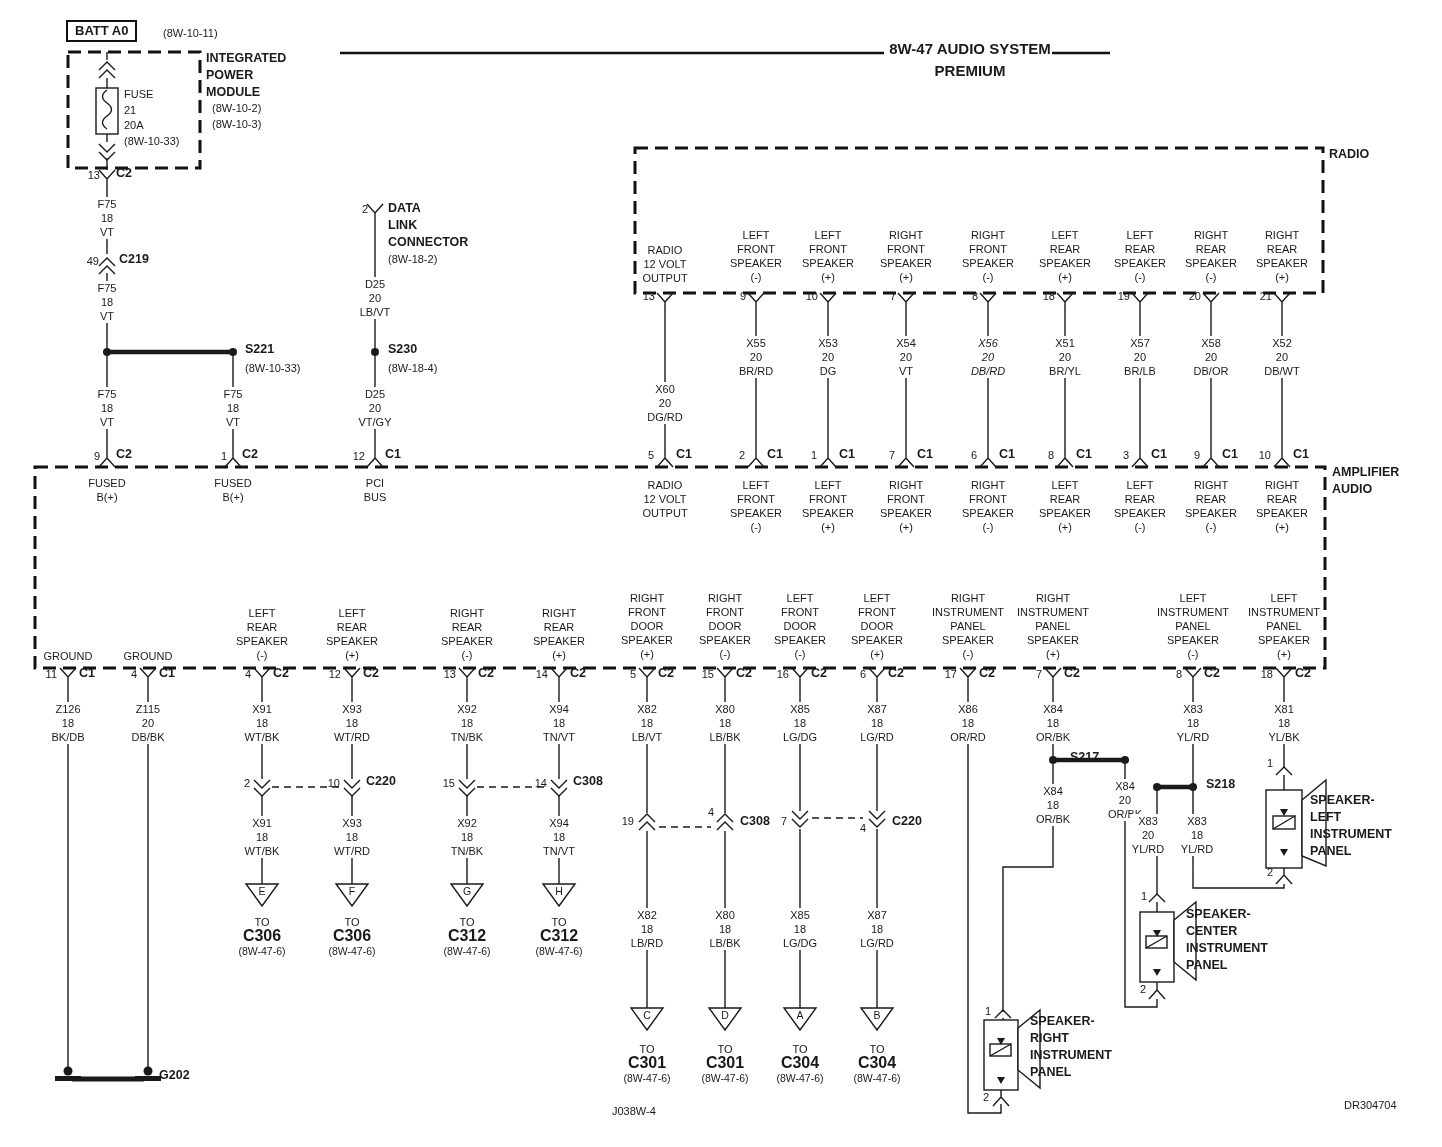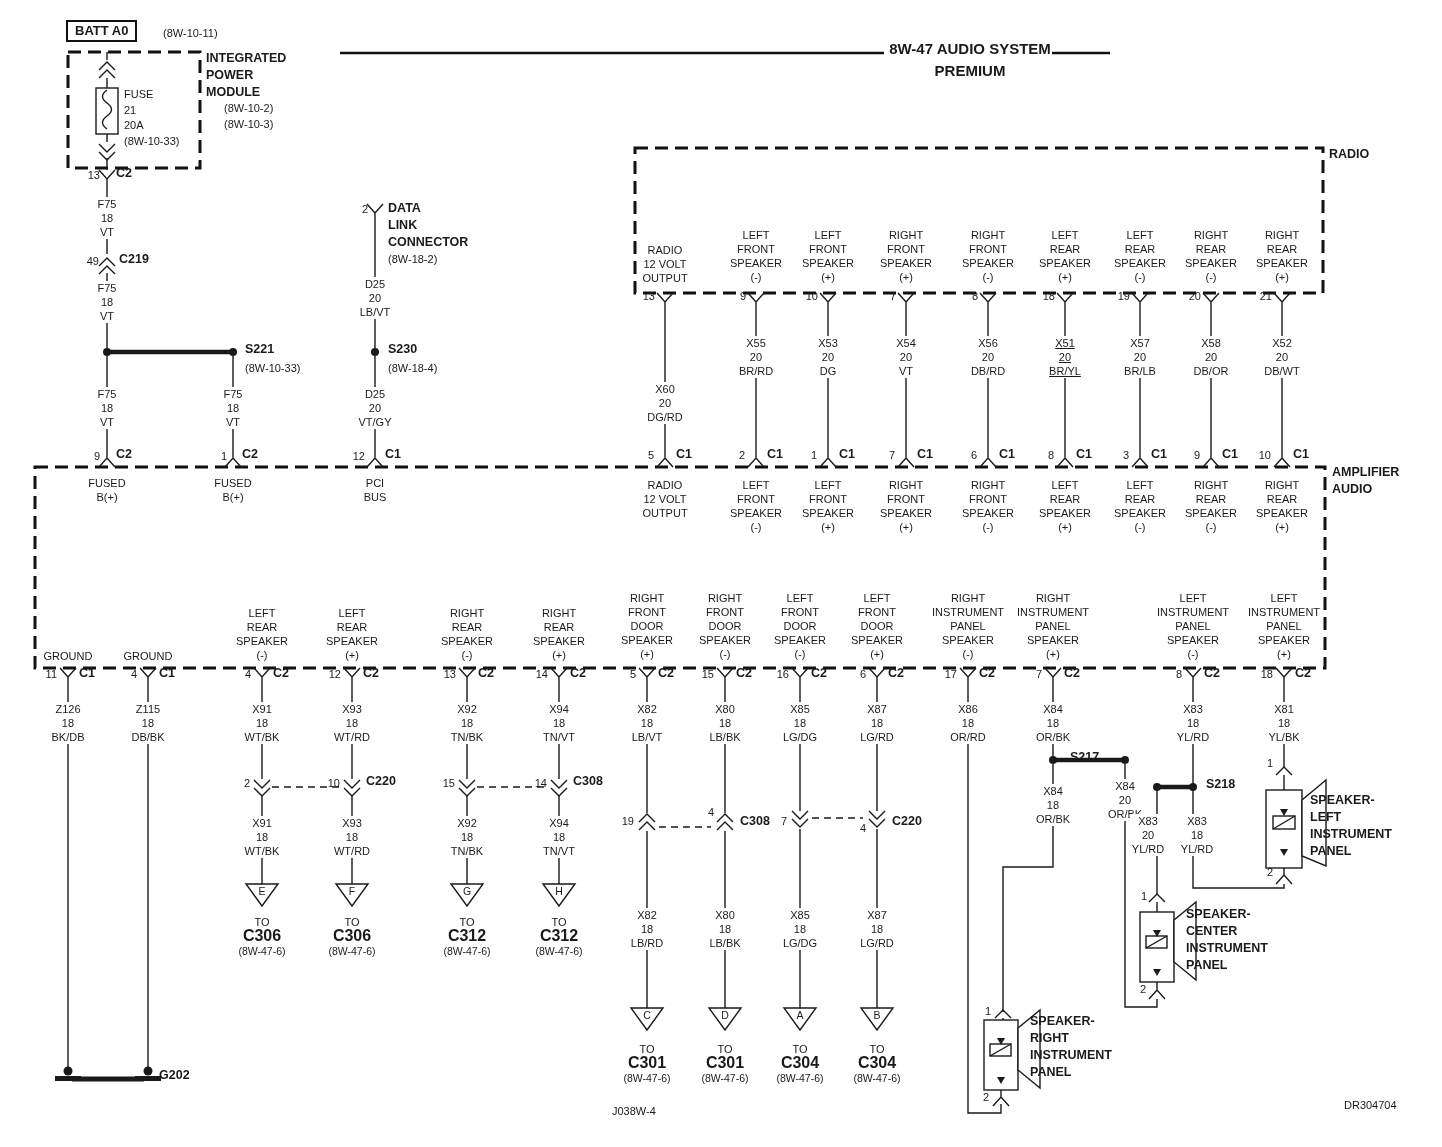--- a/index.html
+++ b/index.html
@@ -251,35 +251,35 @@
       <div class="t n" style="left: 917px; top: 448px;">C1</div>
       <div class="t c" style="left: 906px; top: 478px;">RIGHT
 FRONT
 SPEAKER
 (+)</div>
       <div class="t c" style="left: 988px; top: 228px;">RIGHT
 FRONT
 SPEAKER
 (-)</div>
       <div class="t r" style="left: 978px; top: 290px;">8</div>
-      <div class="t c" style="left: 988px; top: 336px;">X56
+      <div class="t c" style="left: 988px; top: 336px; font-style: italic;">X56
 20
 DB/RD</div>
       <div class="t r" style="left: 977px; top: 449px;">6</div>
       <div class="t n" style="left: 999px; top: 448px;">C1</div>
       <div class="t c" style="left: 988px; top: 478px;">RIGHT
 FRONT
 SPEAKER
 (-)</div>
       <div class="t c" style="left: 1065px; top: 228px;">LEFT
 REAR
 SPEAKER
 (+)</div>
       <div class="t r" style="left: 1055px; top: 290px;">18</div>
-      <div class="t c" style="left: 1065px; top: 336px; text-decoration: underline;">X51
+      <div class="t c" style="left: 1065px; top: 336px;">X51
 20
 BR/YL</div>
       <div class="t r" style="left: 1054px; top: 449px;">8</div>
       <div class="t n" style="left: 1076px; top: 448px;">C1</div>
       <div class="t c" style="left: 1065px; top: 478px;">LEFT
 REAR
 SPEAKER
 (+)</div>
       <div class="t c" style="left: 1140px; top: 228px;">LEFT
 REAR
@@ -326,21 +326,21 @@
       <div class="t c" style="left: 68px; top: 649px;">GROUND</div>
       <div class="t r" style="left: 57px; top: 668px;">11</div>
       <div class="t n" style="left: 79px; top: 667px;">C1</div>
       <div class="t c" style="left: 68px; top: 702px;">Z126
 18
 BK/DB</div>
       <div class="t c" style="left: 148px; top: 649px;">GROUND</div>
       <div class="t r" style="left: 137px; top: 668px;">4</div>
       <div class="t n" style="left: 159px; top: 667px;">C1</div>
       <div class="t c" style="left: 148px; top: 702px;">Z115
-18
+20
 DB/BK</div>
       <div class="t c" style="left: 262px; top: 606px;">LEFT
 REAR
 SPEAKER
 (-)</div>
       <div class="t r" style="left: 251px; top: 668px;">4</div>
       <div class="t n" style="left: 273px; top: 667px;">C2</div>
       <div class="t c" style="left: 262px; top: 702px;">X91
 18
 WT/BK</div>
@@ -504,21 +504,21 @@
 (+)</div>
       <div class="t r" style="left: 1273px; top: 668px;">18</div>
       <div class="t n" style="left: 1295px; top: 667px;">C2</div>
       <div class="t c" style="left: 1284px; top: 702px;">X81
 18
 YL/BK</div>
       <div class="t l" style="left: 163px; top: 26px;">(8W-10-11)</div>
       <div class="t lb2" style="left: 206px; top: 50px;">INTEGRATED
 POWER
 MODULE</div>
-      <div class="t l" style="left: 224px; top: 101px;">(8W-10-2)
+      <div class="t l" style="left: 212px; top: 101px;">(8W-10-2)
 (8W-10-3)</div>
       <div class="t l" style="left: 124px; top: 87px;">FUSE
 21
 20A
 (8W-10-33)</div>
       <div class="t r" style="left: 100px; top: 169px;">13</div>
       <div class="t n" style="left: 116px; top: 167px;">C2</div>
       <div class="t c" style="left: 107px; top: 197px;">F75
 18
 VT</div>

